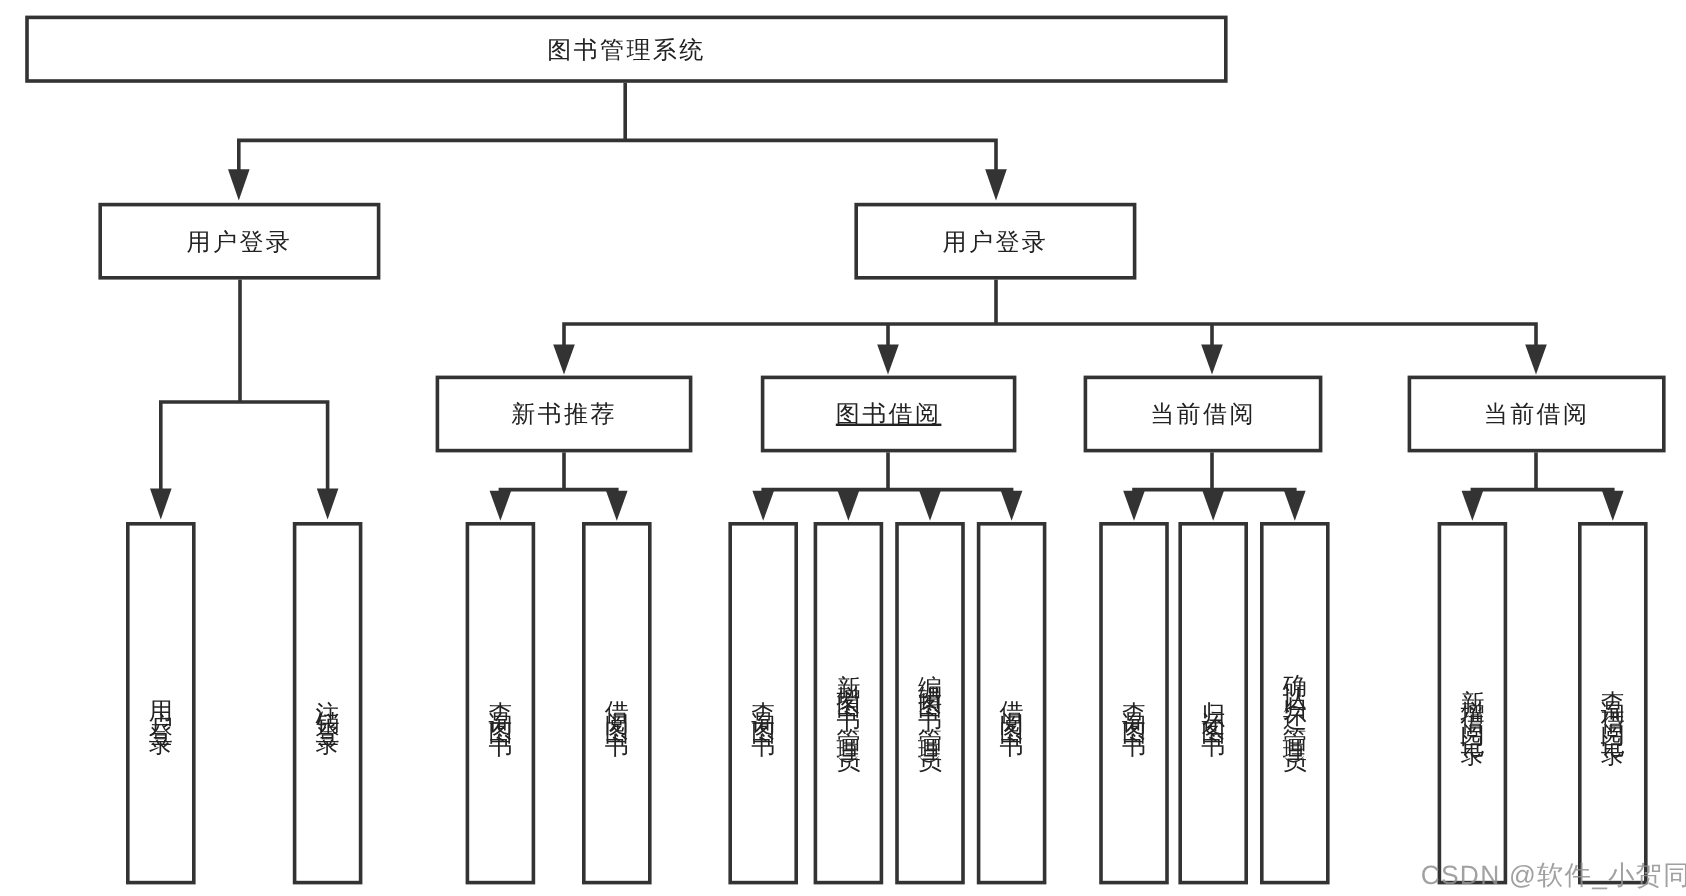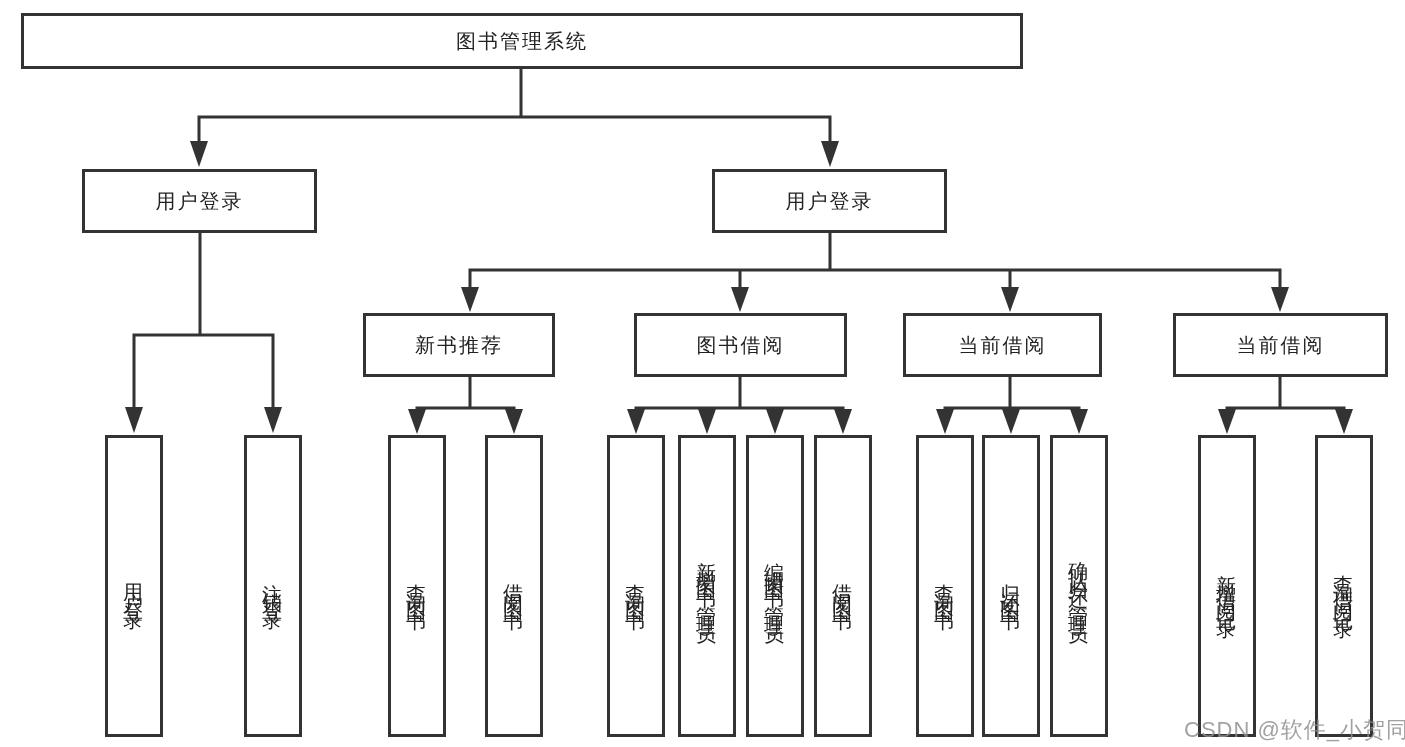--- a/index.html
+++ b/index.html
@@ -100,22 +100,22 @@
       <polygon points="1218,409 1236,409 1227,434"></polygon>
       <polygon points="1335,409 1353,409 1344,434"></polygon>
     </g>
   </svg>
 
   <div class="box root">图书管理系统</div>
 
   <div class="box lvl2" style="left:82px;">用户登录</div>
   <div class="box lvl2" style="left:712px;">用户登录</div>
 
-  <div class="box lvl3" style="left:363px;width:192px;">新书推荐</div>
-  <div class="box lvl3" style="left:634px;width:213px;">图书借阅</div>
+  <div class="box lvl3" style="left:363px;width:214px;">新书推荐</div>
+  <div class="box lvl3" style="left:634px;width:213px;text-decoration:underline;">图书借阅</div>
   <div class="box lvl3" style="left:903px;width:199px;">当前借阅</div>
   <div class="box lvl3" style="left:1173px;width:215px;">当前借阅</div>
 
   <div class="box leaf" style="left:105px;">用户登录</div>
   <div class="box leaf" style="left:244px;">注销登录</div>
 
   <div class="box leaf" style="left:388px;">查询图书</div>
   <div class="box leaf" style="left:485px;">借阅图书</div>
 
   <div class="box leaf" style="left:607px;">查询图书</div>

